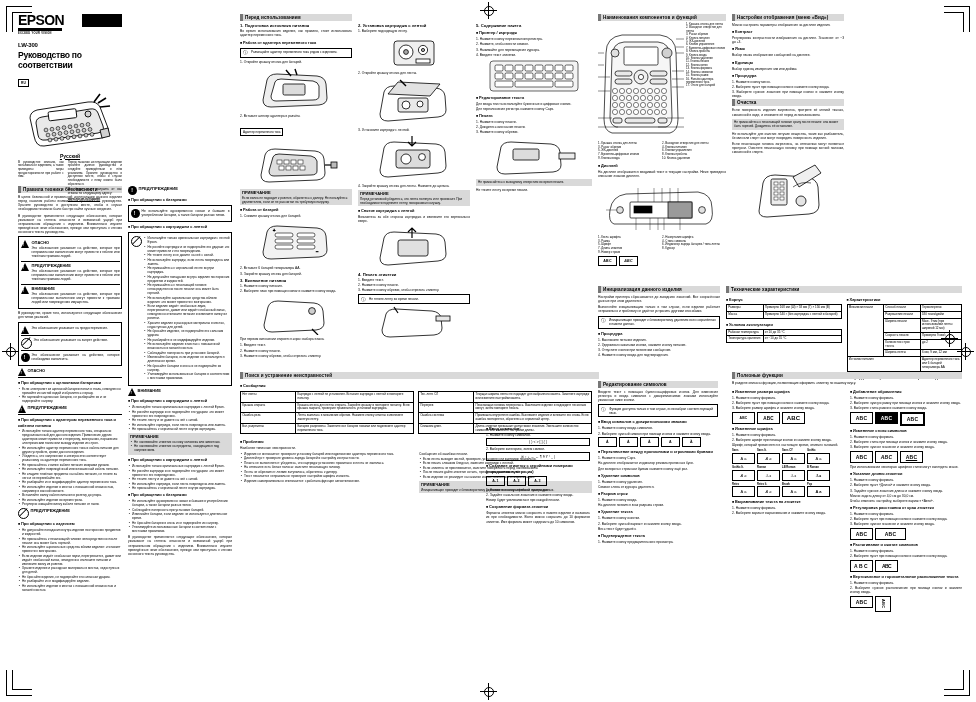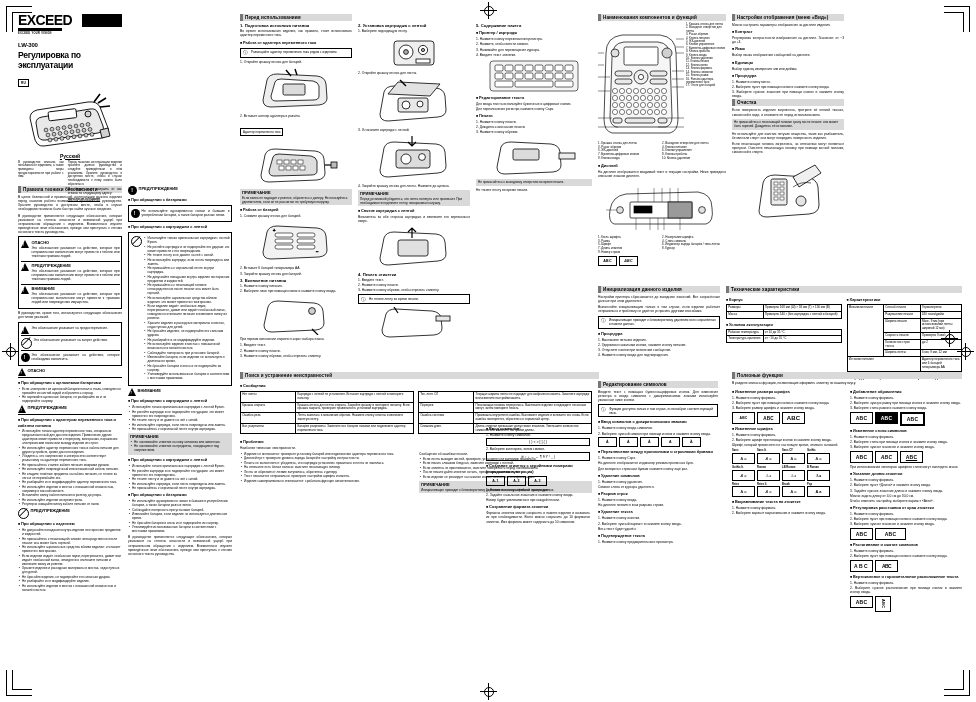--- a/index.html
+++ b/index.html
@@ -165,25 +165,25 @@
     <div class="rv"></div>
     <div class="rc"></div>
   </div>
 
 <div id="sheet">
 
 <div class="col c1">
 
   <div style="position:relative;height:172px;">
     <div class="blackbox"></div>
-    <div class="logo">EXCEED</div>
+    <div class="logo">EPSON</div>
     <div class="logobar"></div>
     <div class="logosub">EXCEED YOUR VISION</div>
     <div class="model">LW-300</div>
-    <div class="title">Регулировка по эксплуатации</div>
+    <div class="title">Руководство по соответствии</div>
     <div class="langbadge">RU</div>
 
     
     <svg class="ill" width="96" height="60" viewBox="0 0 96 60">
       <g fill="none" stroke="#000" stroke-width="0.9">
         <path d="M12 46 L8 28 Q8 22 15 20 L66 12 Q75 11 78 17 L86 38 Q88 45 80 48 L22 56 Q14 57 12 46 Z" fill="#fff"></path>
         <path d="M14 33 Q14 28 20 27 L68 19 Q74 18 76 23 L81 36 Q83 41 76 43 L24 50 Q17 51 16 45 Z" fill="#e9e9e9"></path>
         <rect x="26" y="22" width="28" height="9" rx="1.4" transform="rotate(-7 26 22)" fill="#fff"></rect>
         <g stroke-width="0.6" fill="#c9c9c9">
           <circle cx="24" cy="40" r="1.9"></circle>

